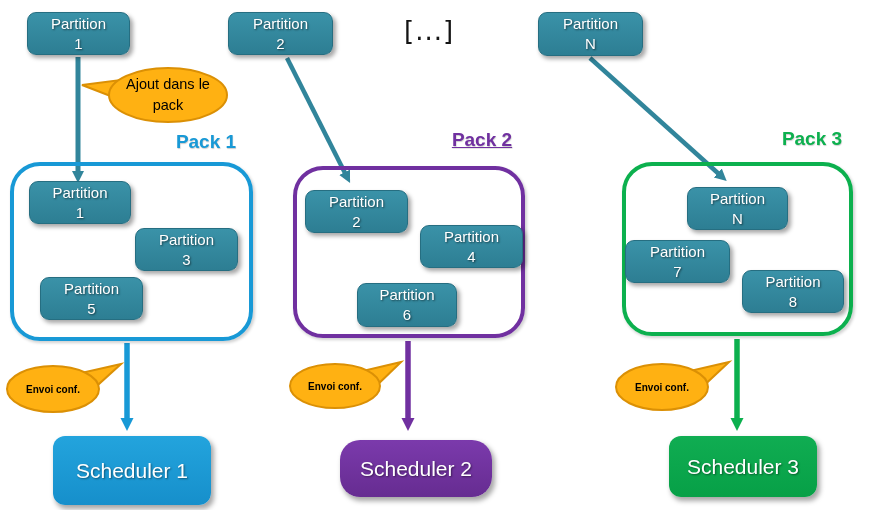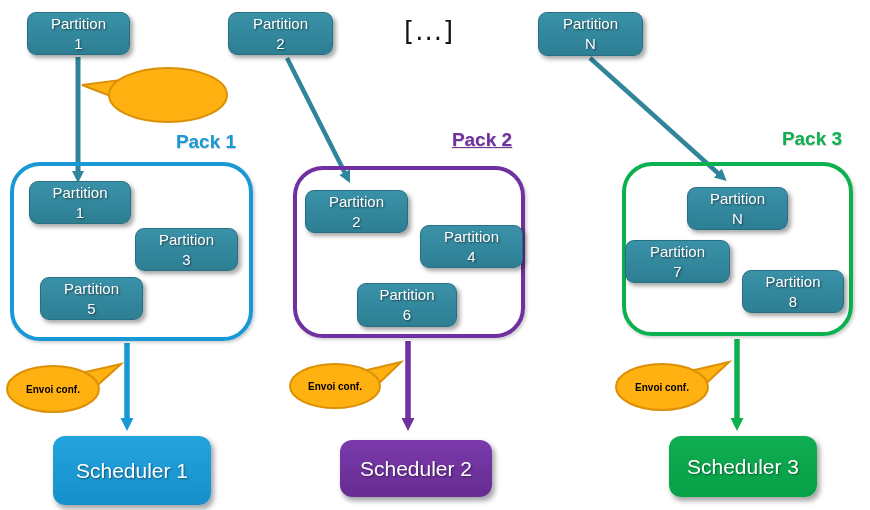--- a/index.html
+++ b/index.html
@@ -41,21 +41,21 @@
 
   
   .sched {
     position:absolute; box-sizing:border-box; border-radius:12px;
     color:#fff; font-size:21px; text-align:center;
     display:flex; align-items:center; justify-content:center;
     box-shadow:2.5px 3.5px 5px rgba(0,0,0,0.35);
     text-shadow:1px 1px 2px rgba(0,0,0,0.45);
   }
   .sched--blue   { background:linear-gradient(#23a4dd, #168fcb); }
-  .sched--purple { background:linear-gradient(#7b3aac, #662c91); }
+  .sched--purple { background:linear-gradient(#7b3aac, #662c91);border-radius:20px; }
   .sched--green  { background:linear-gradient(#10ad52, #07a047); }
 
   
   .callout-text {
     position:absolute; color:#000; text-align:center;
     display:flex; align-items:center; justify-content:center;
   }
   .callout-text--ajout { font-size:14.5px; line-height:1.45; }
   .callout-text--envoi { font-size:10px;font-weight:bold; }
 
@@ -169,20 +169,21 @@
     <div class="pbox" style="left:625px; top:240px; width:105px; height:43px;">
       <span>Partition</span>
       <span>7</span>
     </div>
     <div class="pbox" style="left:742px; top:270px; width:102px; height:43px;">
       <span>Partition</span>
       <span>8</span>
     </div>
   </div>
 
+  <div class="callout-text callout-text--ajout" style="left:110px; top:71px; width:116px; height:48px;">Ajout dans le pack</div>
   <div class="callout-text callout-text--envoi" style="left:6px; top:369px; width:94px; height:40px;">Envoi conf.</div>
   <div class="callout-text callout-text--envoi" style="left:289px; top:366px; width:92px; height:40px;">Envoi conf.</div>
   <div class="callout-text callout-text--envoi" style="left:615px; top:367px; width:94px; height:40px;">Envoi conf.</div>
 
   <div class="sched sched--blue" style="left:53px;  top:436px; width:158px; height:69px;">Scheduler 1</div>
   <div class="sched sched--purple" style="left:340px; top:440px; width:152px; height:57px;">Scheduler 2</div>
   <div class="sched sched--green" style="left:669px; top:436px; width:148px; height:61px;">Scheduler 3</div>
 
 </div>
 

